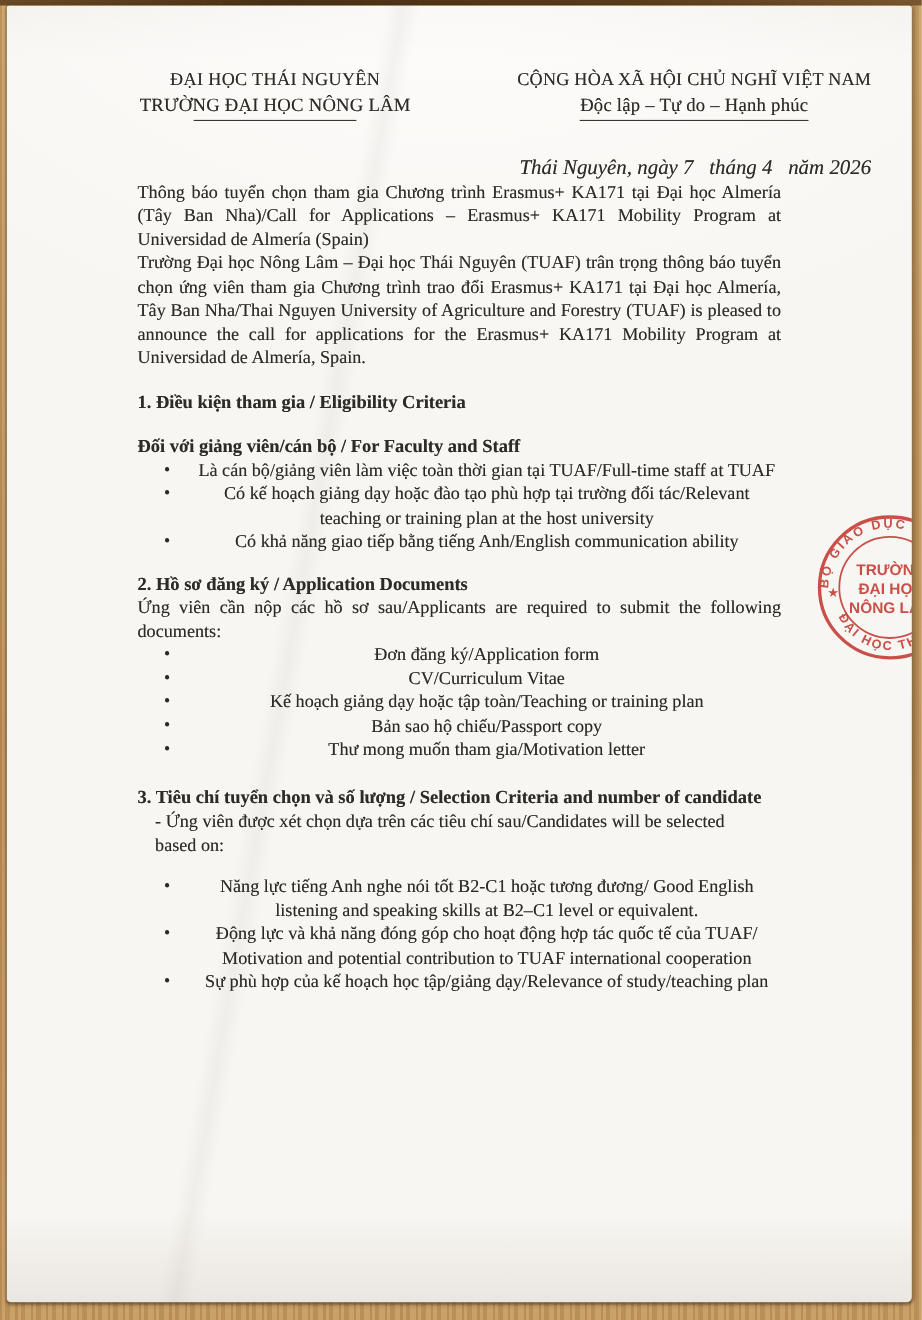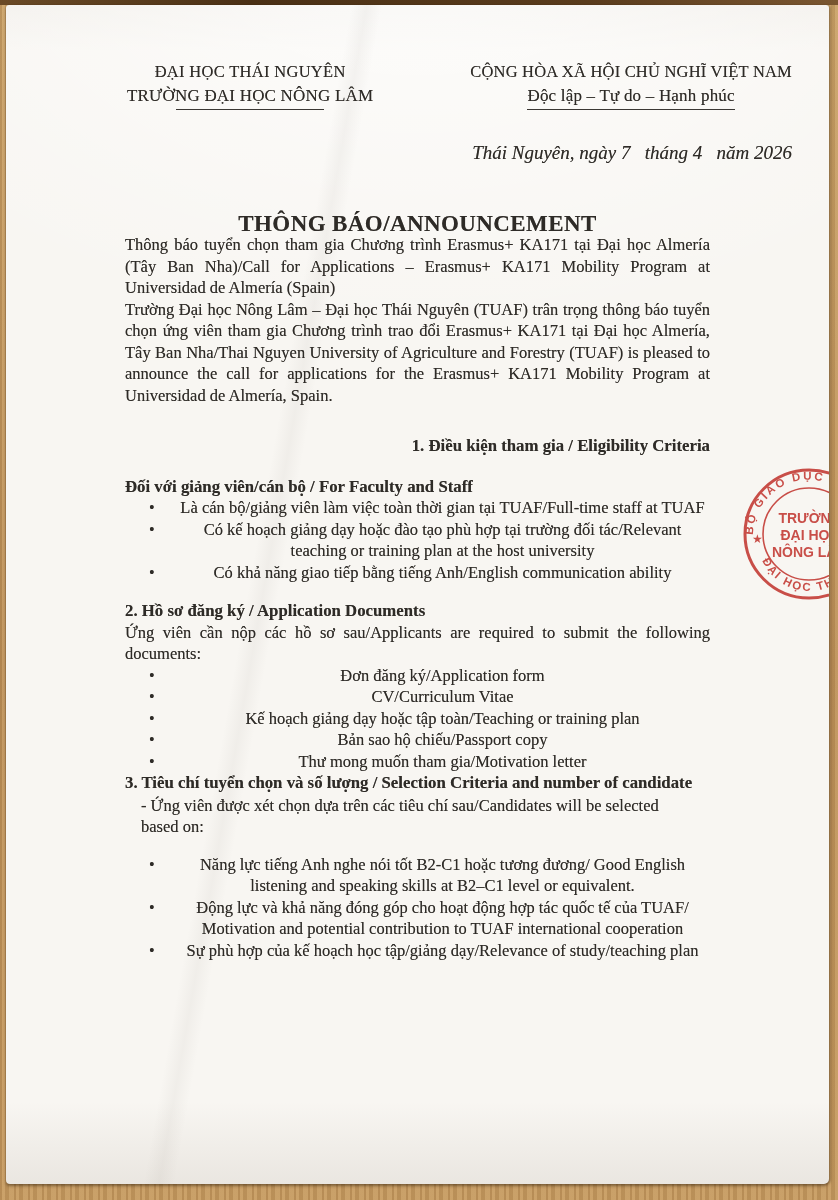--- a/index.html
+++ b/index.html
@@ -98,28 +98,28 @@
     margin: 0;
   }
   .p1 { margin-top: 21px; }
   .p2 { margin-top: 15px; }
 
   .sec-heading {
     font-weight: bold;
     margin: 0;
     font-size: 16.8px;
   }
-  .h1 { margin-top: 29px; text-align: right; }
+  .h1 { margin-top: 19px; }
   .sub-heading {
     font-weight: bold;
     margin-top: 19px;
     font-size: 16.8px;
   }
   .h2 { margin-top: 17px; }
-  .h3 { }
+  .h3 { margin-top: 22px; }
   .sec-intro { margin: 16px; }
   .i2 { margin-top: 17px; }
   .i3 { margin-top: 1px; }
 
   ul.bullets {
     list-style: none;
     margin: 0;
     padding: 0;
   }
   .ul1 { margin-top: 13px; }
@@ -166,21 +166,20 @@
       </div>
       <div class="hdr-right">
         <div class="hdr-line1">CỘNG HÒA XÃ HỘI CHỦ NGHĨ VIỆT NAM</div>
         <div class="hdr-line2">Độc lập – Tự do – Hạnh phúc</div>
         <div class="hdr-rule"></div>
       </div>
     </div>
 
     <div class="dateline">Thái Nguyên, ngày 7&nbsp;&nbsp; tháng 4&nbsp;&nbsp; năm 2026</div>
 
-    <div class="doc-title">THÔNG BÁO/ANNOUNCEMENT</div>
 
     <p class="just p1">Thông báo tuyển chọn tham gia Chương trình Erasmus+ KA171 tại Đại học Almería (Tây Ban Nha)/Call for Applications – Erasmus+ KA171 Mobility Program at Universidad de Almería (Spain)</p>
 
     <p class="just p2">Trường Đại học Nông Lâm – Đại học Thái Nguyên (TUAF) trân trọng thông báo tuyển chọn ứng viên tham gia Chương trình trao đổi Erasmus+ KA171 tại Đại học Almería, Tây Ban Nha/Thai Nguyen University of Agriculture and Forestry (TUAF) is pleased to announce the call for applications for the Erasmus+ KA171 Mobility Program at Universidad de Almería, Spain.</p>
 
     <p class="sec-heading h1">1. Điều kiện tham gia / Eligibility Criteria</p>
     <div class="sub-heading">Đối với giảng viên/cán bộ / For Faculty and Staff</div>
 
     <ul class="bullets ul1">
       <li>Là cán bộ/giảng viên làm việc toàn thời gian tại TUAF/Full-time staff at TUAF</li>

